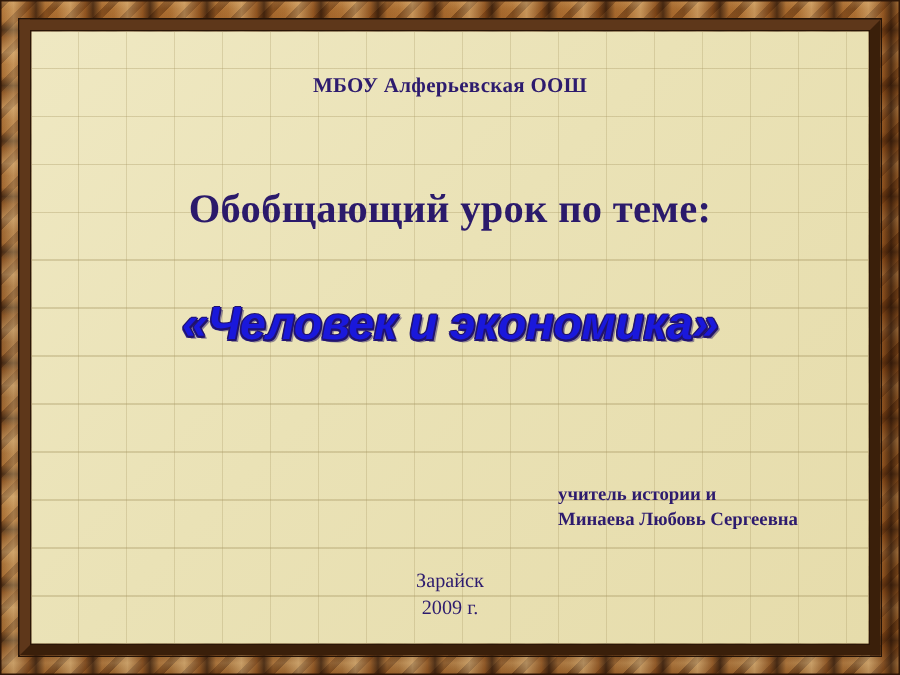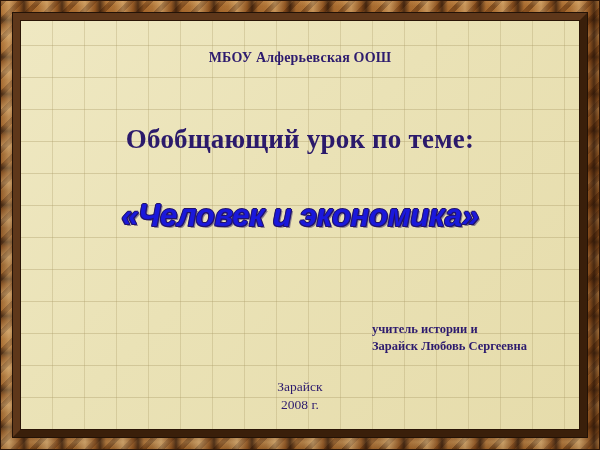--- a/index.html
+++ b/index.html
@@ -183,24 +183,24 @@
     <div class="paper-text">
 
       <div class="school-name">МБОУ Алферьевская ООШ</div>
 
       <div class="lesson-title">Обобщающий урок по теме:</div>
 
       <div class="lesson-subtitle">«Человек и экономика»</div>
 
       <div class="credits">
         <div>учитель истории и</div>
-        <div>Зарайск Любовь Сергеевна</div>
+        <div>Минаева Любовь Сергеевна</div>
       </div>
 
       <div class="place-block">
         <span>Зарайск</span>
-        <span class="year">2008 г.</span>
+        <span class="year">2009 г.</span>
       </div>
 
     </div>
   </div>
 
 </div>
 
 </body></html>

